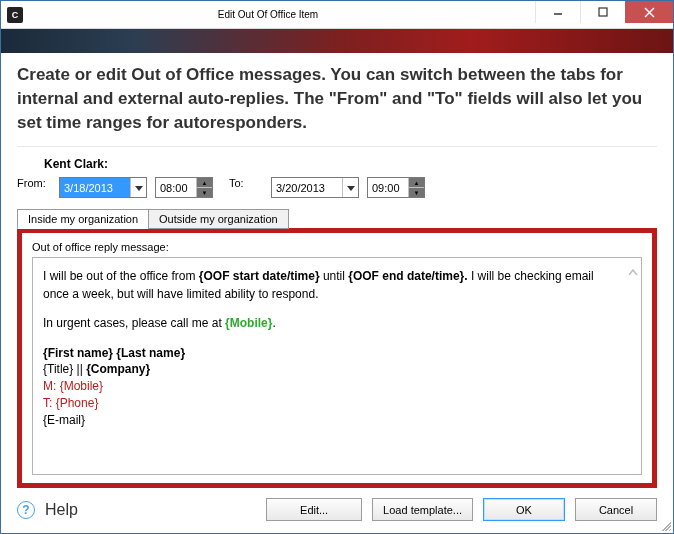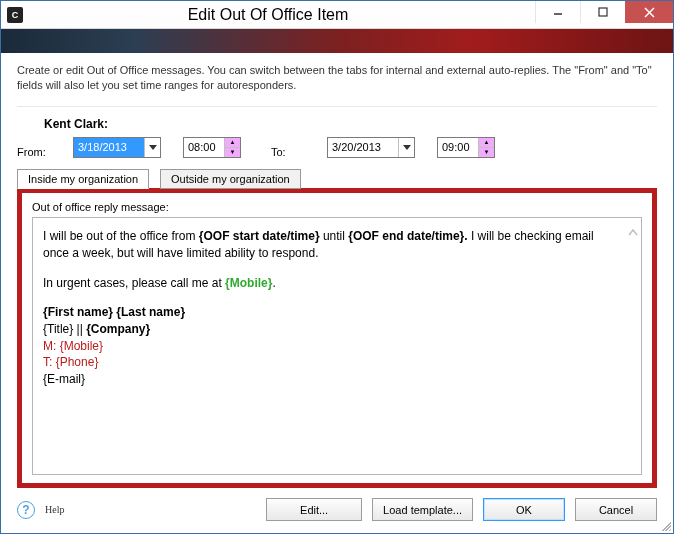--- a/index.html
+++ b/index.html
@@ -29,21 +29,21 @@
   .titlebar .appicon {
     width: 16px; height: 16px;
     margin: 0 6px;
     background: #222;
     border-radius: 2px;
     color:#fff; font-size:9px; line-height:16px; text-align:center; font-weight:bold;
   }
   .titlebar .title {
     flex: 1;
     text-align: center;
-    font-size: 16px;
+    font-size: 10px;
     color: #000;
     margin-left:-28px;
   }
   .winbtns { display:flex; height:100%; }
   .winbtn {
     width: 45px; height: 22px;
     display:flex; align-items:center; justify-content:center;
     font-size: 11px;
   }
   .winbtn.min, .winbtn.max { background:#fff; border-left:1px solid #e5e5e5; }
@@ -53,69 +53,70 @@
     background: linear-gradient(90deg,#1a2a3a 0%, #2c3e52 20%, #7c2020 50%, #a11c1c 70%, #6d1414 100%);
   }
   .content {
     flex:1;
     padding: 10px 16px 0 16px;
     display:flex;
     flex-direction:column;
     overflow:hidden;
   }
   .desc {
-    font-size: 11px; color:#333;
+    font-size: 17px; color:#333;
     line-height: 1.4;
     margin-bottom: 6px;
+    font-weight: bold;
   }
   hr.sep { border:none; border-top:1px solid #e8e8e8; margin: 6px 0 10px 0; }
   .person {
     font-weight: bold;
     font-size: 12px;
     margin-bottom: 6px;
     padding-left: 27px;
   }
   .daterow {
-    display:flex; align-items:flex-end; gap:22px; font-size:11px;
+    display:flex; align-items:flex-start; gap:8px; font-size:11px;
     margin-bottom: 10px;
   }
   .daterow label { min-width: 34px; }
   .combo {
     display:inline-flex; align-items:center;
     border:1px solid #7a7a7a; background:#fff; height:21px;
     font-size:11px;
   }
   .combo input {
     border:none; outline:none; padding:8px 4px; height:19px; font-size:11px; width:70px;
     background: transparent;
     font-family: inherit;
   }
   .combo input.sel { background:#3399ff; color:#fff; }
   .combo .caret {
     width:16px; display:flex; align-items:center; justify-content:center;
     border-left:1px solid #c0c0c0; height:100%;
   }
   .spinner {
     display:inline-flex; align-items:center;
-    border:1px solid #7a7a7a; background:#f0abfc; height:21px;
+    border:1px solid #7a7a7a; background:#737373; height:21px;
   }
   .spinner input {
     border:none; outline:none; padding:0 4px; height:19px; width:40px; font-size:11px;
     font-family: inherit;
   }
   .spinbtns { 
     display:flex; flex-direction:column; width:16px; border-left:1px solid #c0c0c0; height:100%;
   }
   .spinbtns div {
     flex:1; display:flex;align-items:center;justify-content:center;
     font-size:6px; line-height:1;
   }
   .spinbtns div:first-child { border-bottom:1px solid #c0c0c0; }
 
-  .tabs { display:flex; position:relative; z-index:2;gap:12px; }
+  .tabs { display:flex; position:relative; z-index:2; }
   .tab {
     border:1px solid #999; background:#f1f1f1;
     padding: 3px 10px; font-size:11px;
     position:relative; top:1px; margin-right:-1px;
   }
   .tab.active { background:#fff; border-bottom:1px solid #fff; }
 
   .panel {
     border:5px solid #b91c1c;
     flex:1;
@@ -151,21 +152,21 @@
   .footer {
     display:flex; align-items:center;
     padding: 10px 16px 12px 16px;
     gap: 10px;
   }
   .helpicon {
     width:18px; height:18px; border:1.5px solid #4aa3df; border-radius:50%;
     color:#4aa3df; font-weight:bold; font-size:12px;
     display:flex;align-items:center;justify-content:center;
   }
-  .helpTxt { font-size:10px; color:#333; margin-right:auto;font-family:Liberation Serif, serif; }
+  .helpTxt { font-size:16px; color:#333; margin-right:auto; }
   .btn {
     min-width: 96px; height:23px;
     border:1px solid #9c9c9c; background:linear-gradient(#fdfdfd,#e9e9e9);
     font-size:11px; font-family:inherit;
     padding: 0 10px;
     cursor: pointer;
   }
   .btn.default { border:1px solid #3399ff; box-shadow:0 0 0 1px #bde0ff inset; min-width:82px; }
   .btn.cancel { min-width:82px; }
   .resize {

